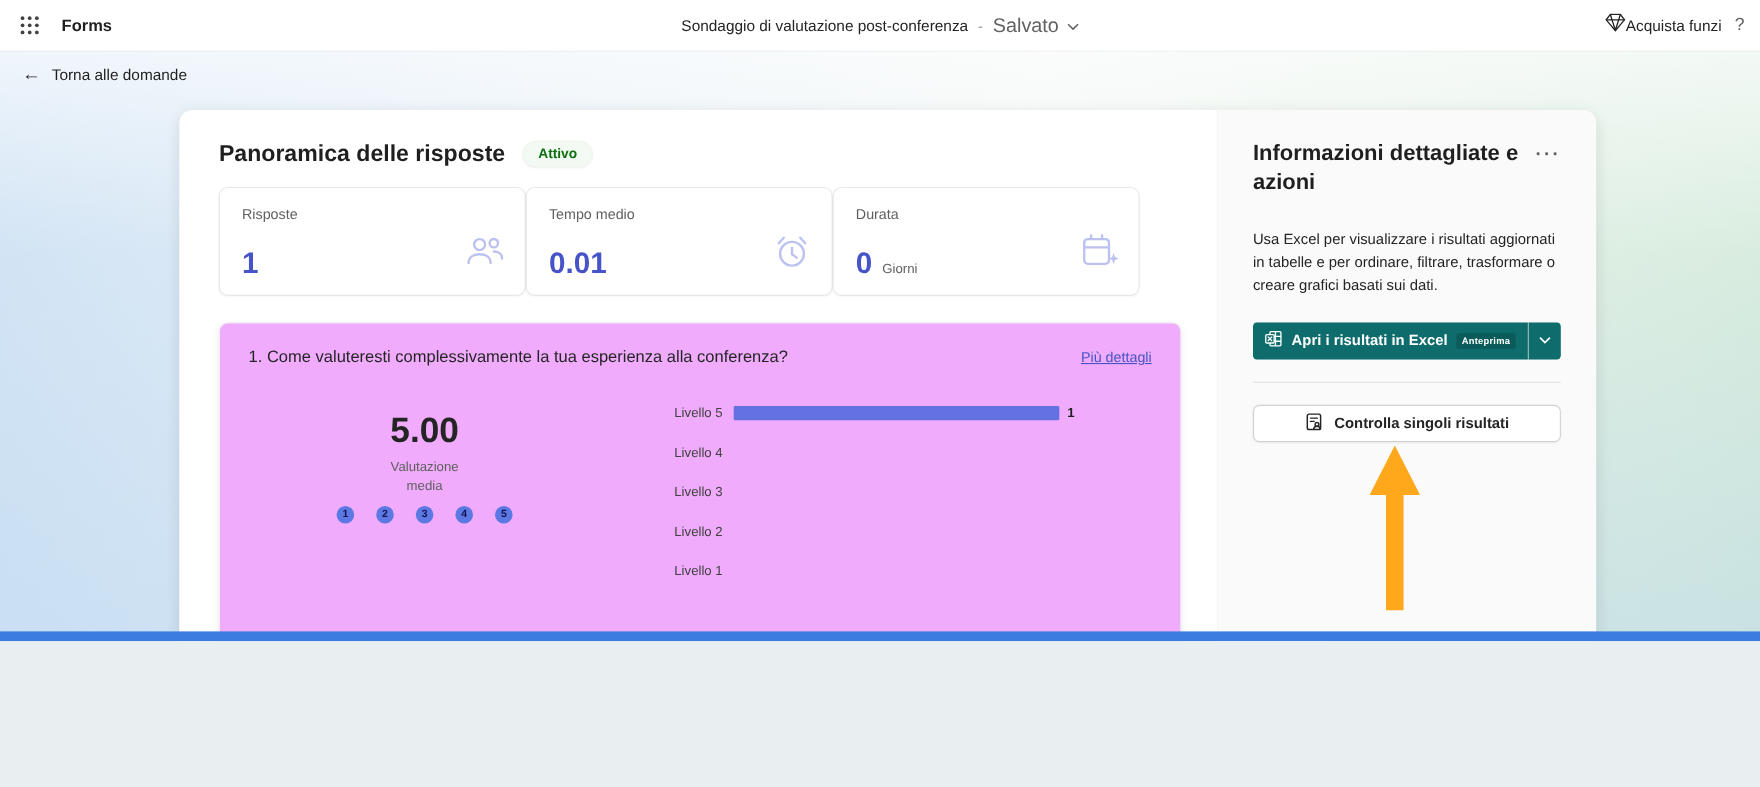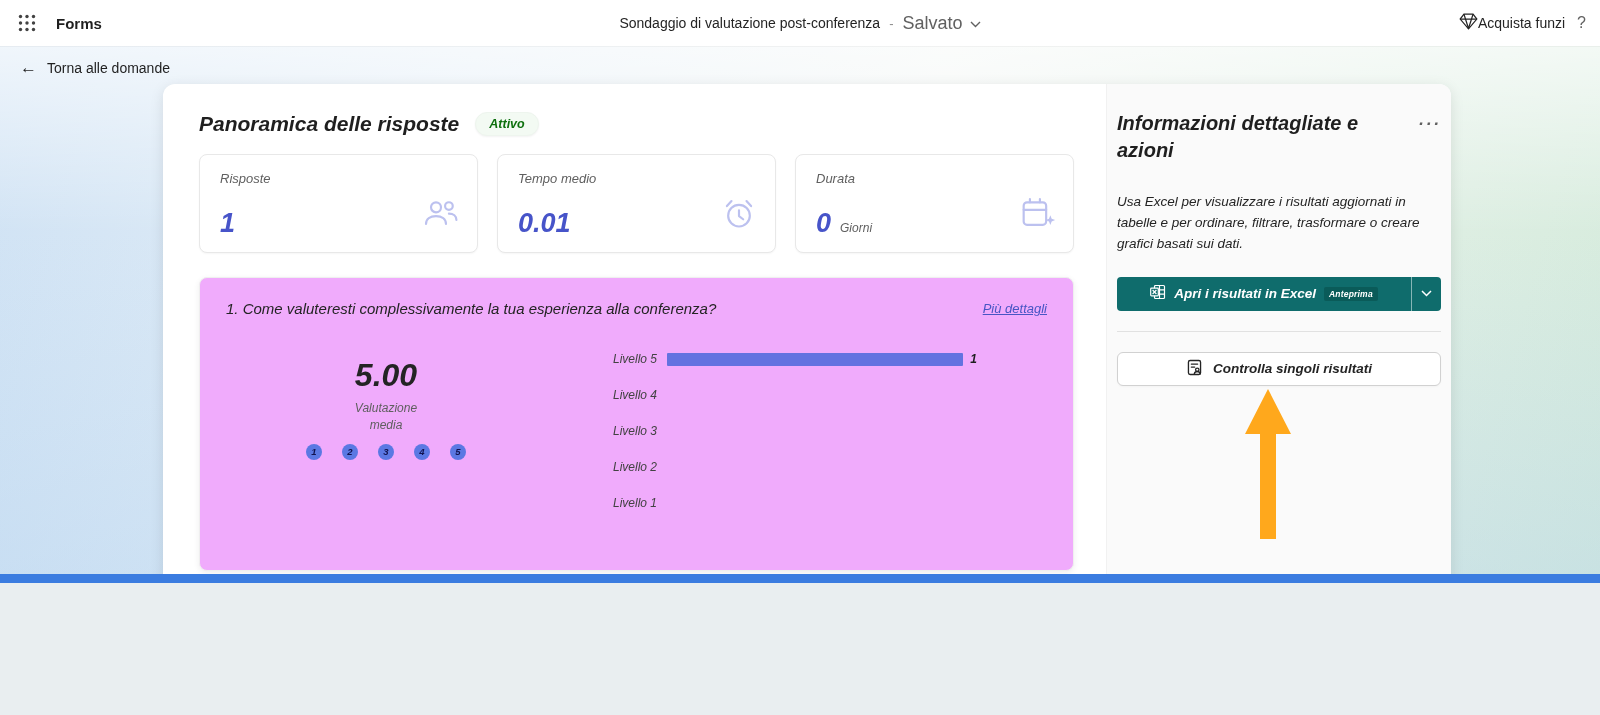--- a/index.html
+++ b/index.html
@@ -51,39 +51,38 @@
   
   .back-row {
     position: absolute; left: 20px; top: 59px;
     display: flex; align-items: center; gap: 10px;
     font-size: 14px; color: #1f1f1f; cursor: pointer;
   }
   .back-arrow { font-size: 17px; line-height: 1; color: #1f1f1f; }
 
   
   .main-card {
-    position: absolute; left: 163px; top: 84px; width: 1288px; height: 582px;
+    position: absolute; left: 163px; top: 100px; width: 1288px; height: 582px;
     background: #fff; border-radius: 12px;
     box-shadow: 0 3px 14px rgba(0,0,0,0.10);
-    font-style: italic;
   }
   .content {
     position: absolute; left: 0; top: 0; right: 345px; bottom: 0;
     padding: 28px 0 0 36px;
   }
   .overview-head { display: flex; align-items: center; gap: 16px; }
   .overview-title { font-size: 21px; font-weight: 700; color: #1f1f1f; }
   .status-badge {
     font-size: 12.5px; font-weight: 700; color: #0e700e;
     background: #f3faf3; border: 1px solid #eef5ee;
     padding: 4px 13px; border-radius: 999px;
     box-shadow: 0 1px 2px rgba(0,0,0,0.05);
   }
 
-  .stats-row { display: flex; gap: 19px; margin-top: 18px; }
+  .stats-row { display: flex; margin-top: 18px; }
   .stat-card {
     width: 279px; height: 99px; position: relative;
     background: #fff; border: 1px solid #e8e8e8; border-radius: 8px;
     box-shadow: 0 1px 2px rgba(0,0,0,0.04);
     padding: 16px 20px;
   }
   .stat-label { font-size: 13px; color: #5f5f5f; }
   .stat-value-row { position: absolute; left: 20px; bottom: 13px; display: flex; align-items: baseline; gap: 9px; }
   .stat-value { font-size: 27px; font-weight: 700; color: var(--accent-blue, #4754c9); }
   .stat-unit { font-size: 12px; color: #5f5f5f; }
@@ -116,21 +115,21 @@
   .chart-cat { width: 64px; text-align: right; font-size: 12px; color: #424242; flex: none; }
   .chart-track { width: 310px; margin-left: 10px; display: flex; align-items: center; height: 13px; }
   .chart-bar { height: 13px; background: var(--bar-blue, #6372e0); border-radius: 1px; }
   .chart-val { font-size: 12px; font-weight: 700; color: #1f1f1f; margin-left: 7px; }
 
   
   .sidebar {
     position: absolute; top: 0; right: 0; bottom: 0; width: 345px;
     background: #fafafa; border-left: 1px solid #f1f1f1;
     border-radius: 0 12px 12px 0;
-    padding: 26px 10px;
+    padding: 26px 32px;
   }
   .sb-head { display: flex; justify-content: space-between; align-items: flex-start; }
   .sb-title { font-size: 20px; font-weight: 700; color: #1f1f1f; line-height: 1.35; width: 252px; }
   .sb-more { color: #5f5f5f; font-size: 17px; font-weight: 700; letter-spacing: 2px; cursor: pointer; margin-top: 4px; }
   .sb-desc { margin-top: 28px; font-size: 13.5px; color: #242424; line-height: 1.55; }
   .excel-btn {
     margin-top: 22px; display: flex; width: 100%; height: 34px;
     border-radius: 4px; overflow: hidden; cursor: pointer;
   }
   .excel-main {

